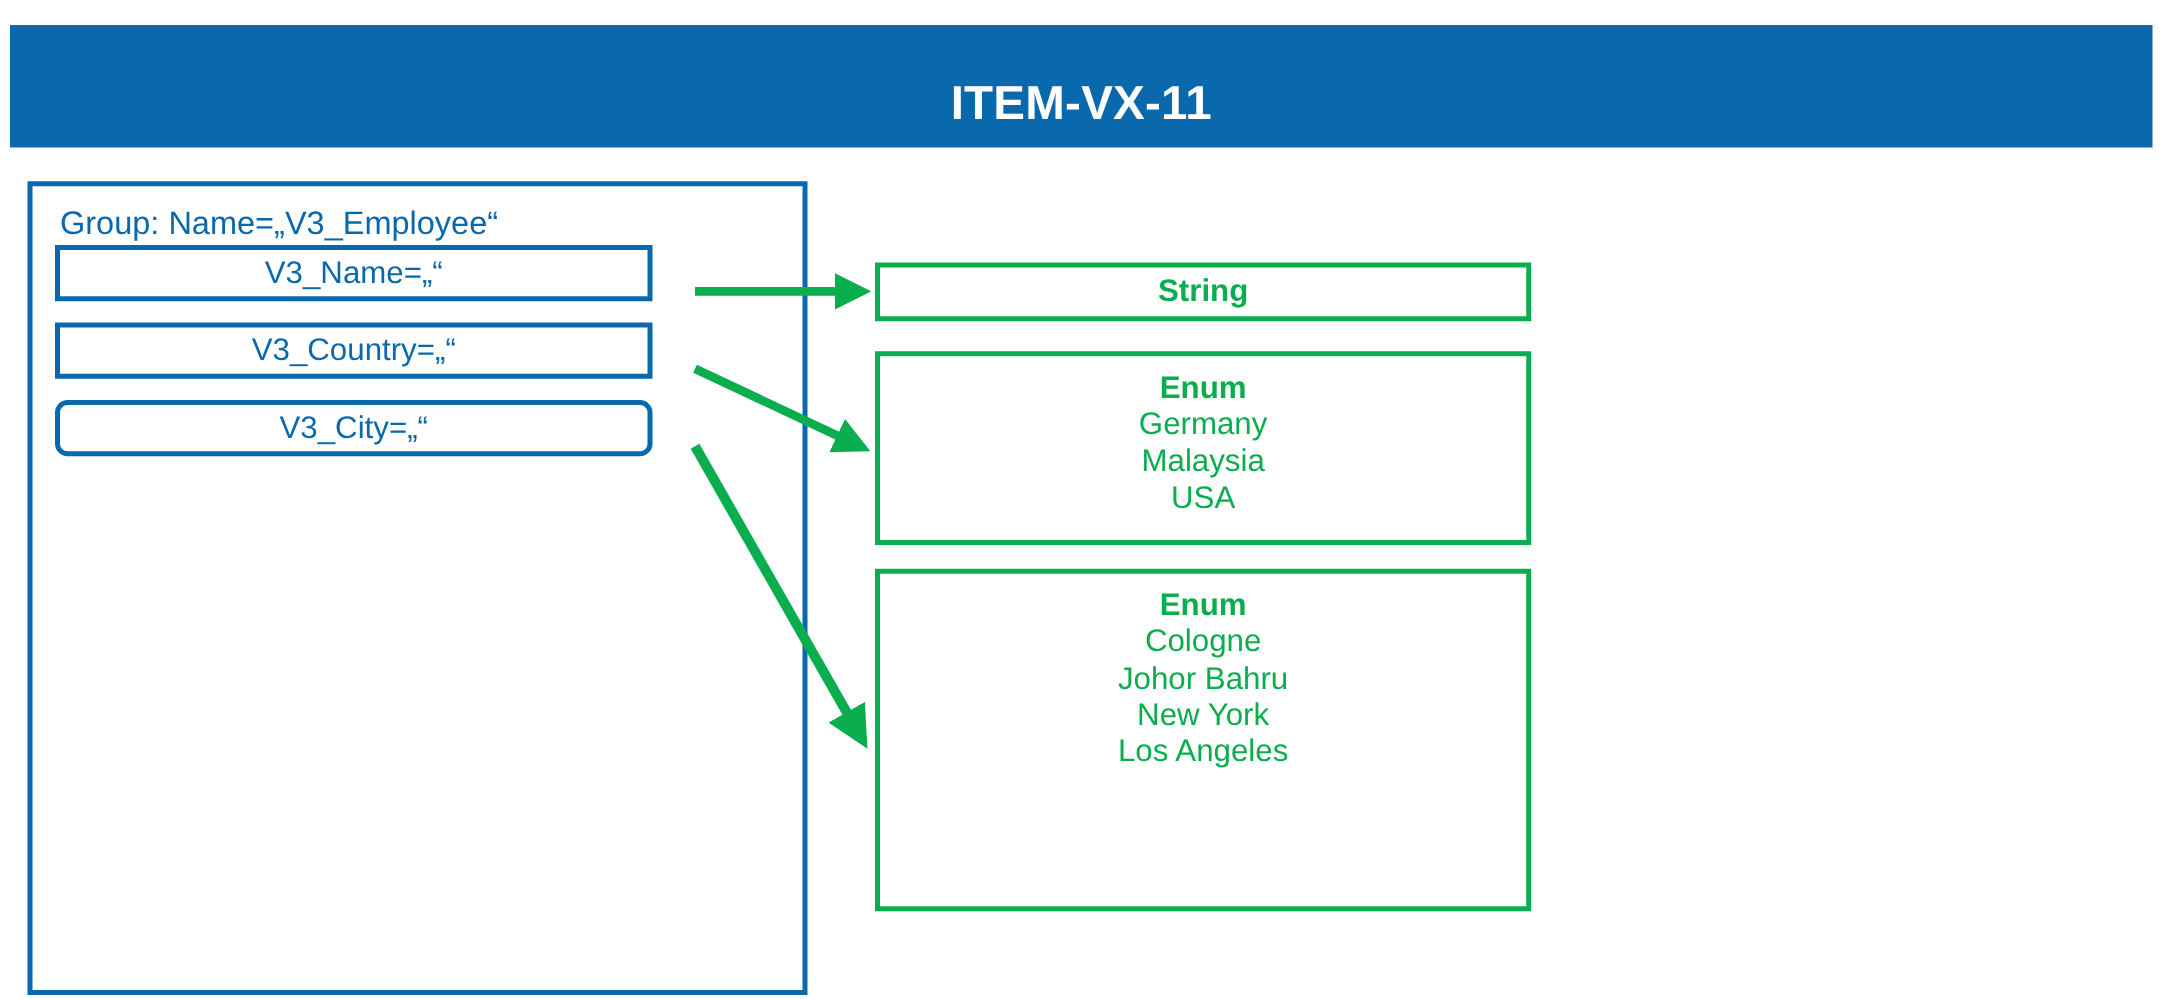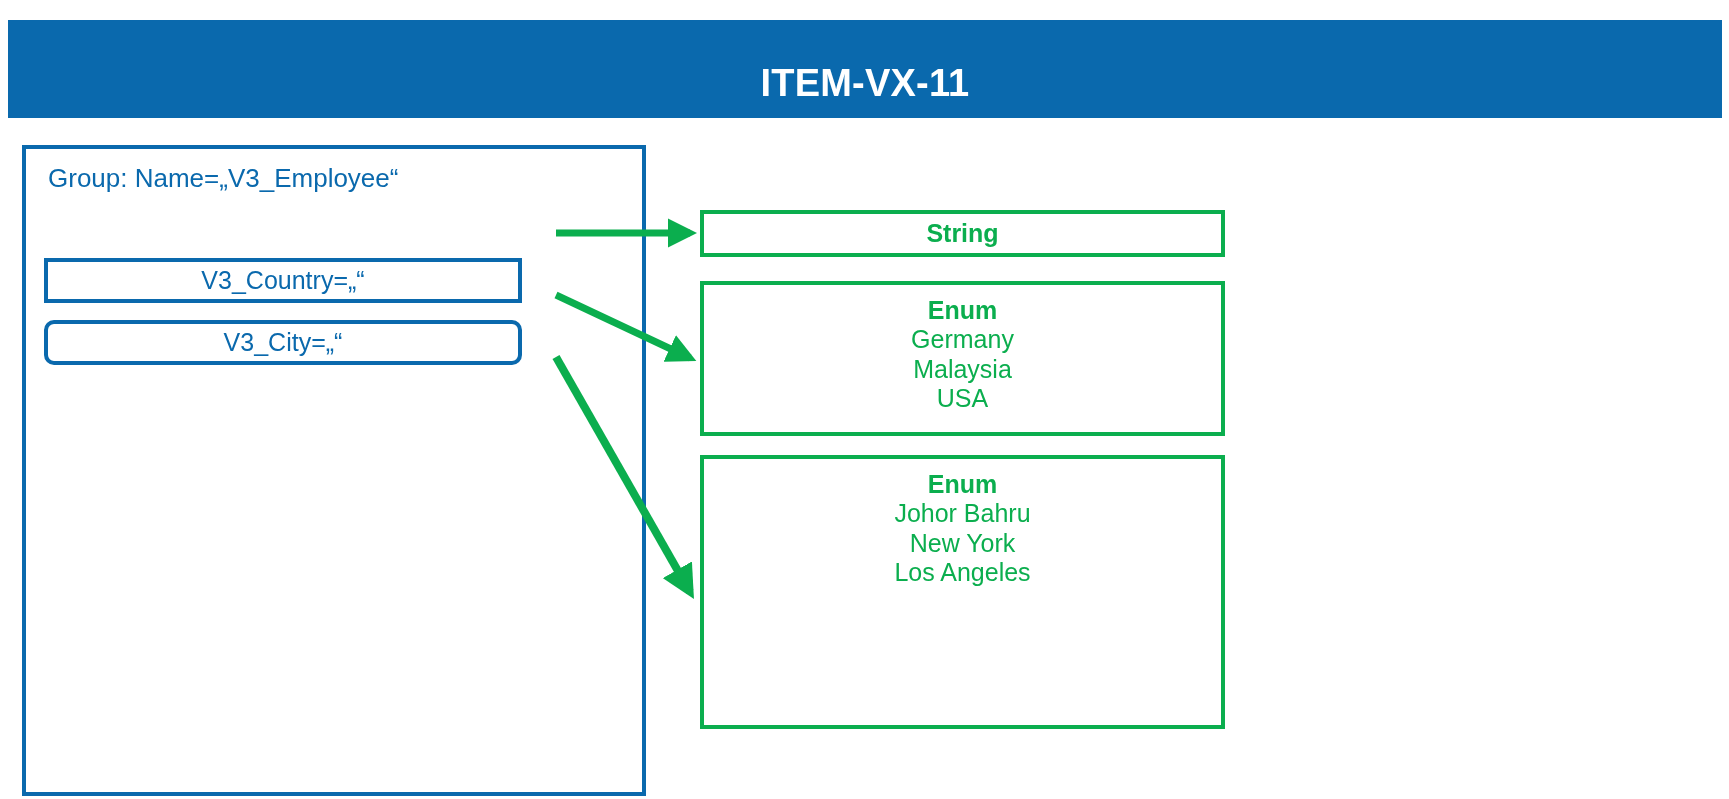--- a/index.html
+++ b/index.html
@@ -151,20 +151,23 @@
 
 <div id="page">
 
   <div id="header-banner">
     <div id="header-title">ITEM-VX-11</div>
   </div>
 
   <div id="group-box">
     <div id="group-label">Group: Name=„V3_Employee“</div>
 
+    <div class="field-box" id="field-0">
+      <span class="field-text">V3_Name=„“</span>
+    </div>
 
     <div class="field-box" id="field-1">
       <span class="field-text">V3_Country=„“</span>
     </div>
 
     <div class="field-box" id="field-2">
       <span class="field-text">V3_City=„“</span>
     </div>
   </div>
 
@@ -174,20 +177,21 @@
 
   <div class="type-box" id="type-box-1">
     <div class="type-title">Enum</div>
     <div class="type-item">Germany</div>
     <div class="type-item">Malaysia</div>
     <div class="type-item">USA</div>
   </div>
 
   <div class="type-box" id="type-box-2">
     <div class="type-title">Enum</div>
+    <div class="type-item">Cologne</div>
     <div class="type-item">Johor Bahru</div>
     <div class="type-item">New York</div>
     <div class="type-item">Los Angeles</div>
   </div>
 
   <svg id="arrows" viewBox="0 0 1729 799">
     <defs>
       <marker id="arrowhead" markerWidth="4.2" markerHeight="4.2" refX="3.2" refY="2.1" orient="auto" markerUnits="strokeWidth">
         <path d="M 0 0 L 4.2 2.1 L 0 4.2 z" fill="#0BAE4E"></path>
       </marker>

